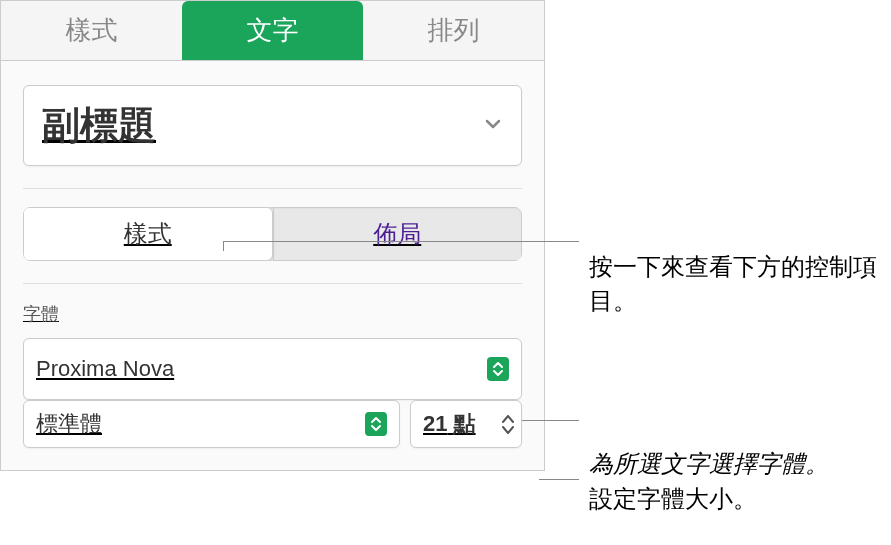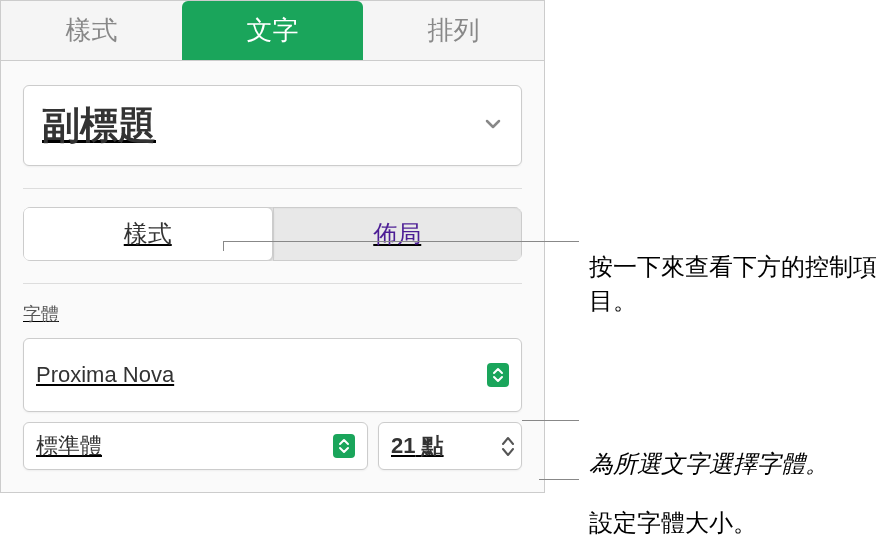--- a/index.html
+++ b/index.html
@@ -92,25 +92,24 @@
     .section-label {
       font-size: 18px;
       color: #555;
       margin-bottom: 12px;
       font-weight: 500;
     }
     .font-dropdown {
       background: #fff;
       border: 1px solid #ccc;
       border-radius: 6px;
-      padding: 23px 12px;
-      display: flex;
-      align-items: center;
-      justify-content: space-between;
-      margin-bottom: 10px;
+      padding: 17px 12px;
+      display: flex;
+      align-items: center;
+      justify-content: space-between;
       box-shadow: 0 1px 2px rgba(0,0,0,0.05);
     }
     .font-name {
       font-size: 22px;
       color: #333;
     }
     .popup-button {
       background: #1aa55b;
       border-radius: 4px;
       width: 22px;
@@ -131,21 +130,21 @@
       background: #fff;
       border: 1px solid #ccc;
       border-radius: 6px;
       padding: 8px 12px;
       display: flex;
       align-items: center;
       justify-content: space-between;
       box-shadow: 0 1px 2px rgba(0,0,0,0.05);
     }
     .font-size-box {
-      width: 144px;
+      width: 112px;
       background: #fff;
       border: 1px solid #ccc;
       border-radius: 6px;
       padding: 8px 6px 8px 12px;
       display: flex;
       align-items: center;
       justify-content: space-between;
       box-shadow: 0 1px 2px rgba(0,0,0,0.05);
     }
     .font-size-value {
@@ -241,13 +240,13 @@
 </div>
 
 <div class="callout-line" style="left:223px; top:241px; width:356px;"></div>
 <div class="callout-line" style="left:223px; top:241px; width:1px; height:10px;"></div>
 <div class="callout" style="left:589px; top:206px;">按一下來查看下方的控制項目。</div>
 
 <div class="callout-line" style="left:522px; top:420px; width:57px;"></div>
 <div class="callout" style="left:589px; top:403px;font-style:italic;">為所選文字選擇字體。</div>
 
 <div class="callout-line" style="left:539px; top:479px; width:40px;"></div>
-<div class="callout" style="left:589px; top:462px;">設定字體大小。</div>
+<div class="callout" style="left:589px; top:438px;">設定字體大小。</div>
 
 </body></html>

